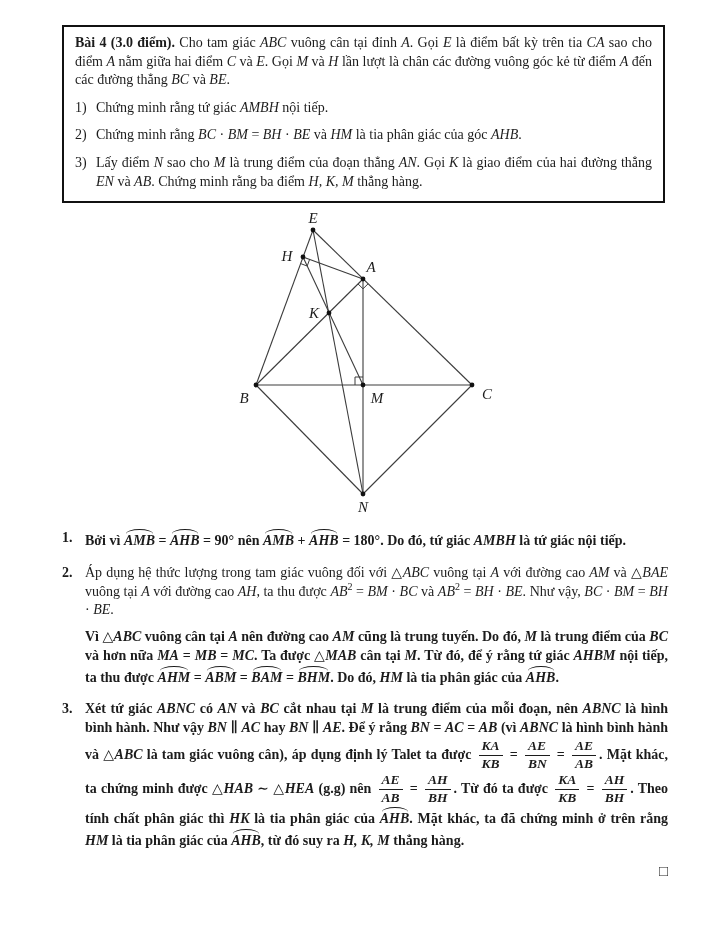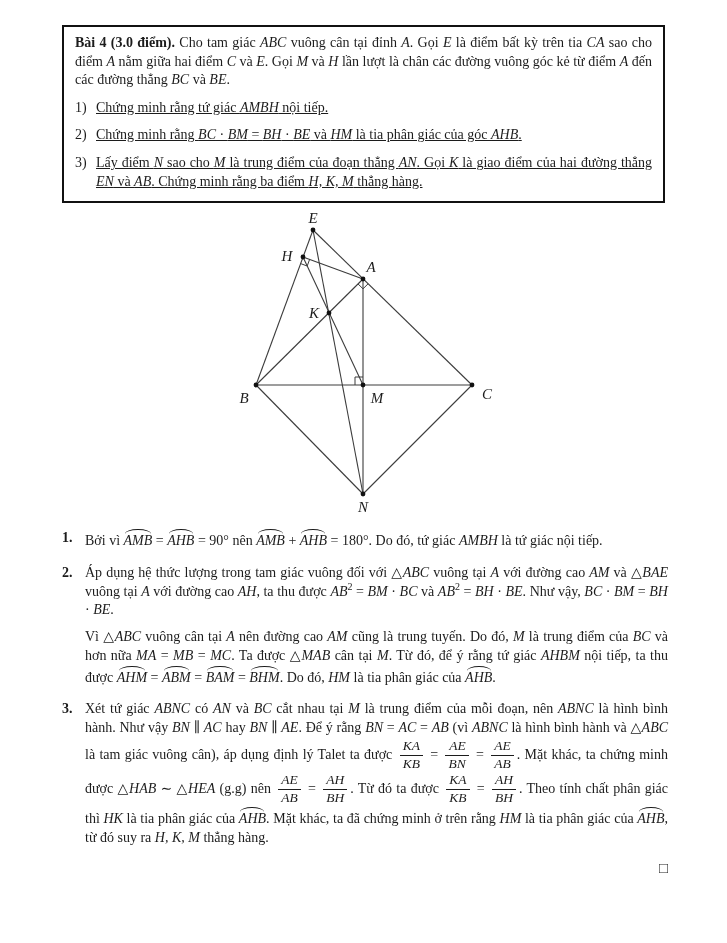--- a/index.html
+++ b/index.html
@@ -14,42 +14,42 @@
   
   .problem-box{
     position:absolute;left:62px;top:25px;width:603px;
     border:2px solid #111;
     box-sizing:border-box;
     padding:7px 11px 10px 11px;
   }
   .problem-box p{margin:0;font-size:14px;line-height:1.33;text-align:justify;}
   .box-item{display:flex;margin-top:9px;font-size:14px;line-height:1.33;}
   .box-item .marker{flex:none;width:21px;}
-  .box-item .txt{flex:1;text-align:justify;text-decoration:underline;}
+  .box-item .txt{flex:1;text-align:justify;}
   
   .figure-svg{position:absolute;left:222px;top:203px;}
   .figure-svg text{font-family:"Liberation Serif","DejaVu Serif",serif;}
   
   .solution{position:absolute;left:62px;top:529px;width:606px;}
   .sol-heading{font-weight:bold;font-size:14.5px;margin:0 0 10px 0;}
   .sol-item{display:flex;font-size:14px;line-height:1.34;margin-bottom:13px;}
   .sol-num{flex:none;width:23px;font-weight:bold;}
   .sol-body{flex:1;text-align:justify;}
   .sol-body p{margin:0 0 8px 0;}
-  .sol-body p:last-child{margin-bottom:0;}
+  .sol-body p:last-child{margin-bottom:0;font-weight:bold;}
   .qed{text-align:right;font-size:15px;line-height:1;margin-top:2px;}
   
   i{font-family:"Liberation Serif","DejaVu Serif",serif;}
   sup{font-size:10px;line-height:0;}
   .hat{position:relative;display:inline-block;padding-top:3px;white-space:nowrap;}
   .hat::before{
     content:"";position:absolute;top:0;left:6%;width:88%;height:4px;
     border-top:1.3px solid #1c1c1c;border-radius:50% 50% 0 0/100% 100% 0 0;
   }
-  .frac{display:inline-block;vertical-align:middle;text-align:right;margin:1px 3px;line-height:1.1;font-size:13.5px;}
+  .frac{display:inline-block;vertical-align:middle;text-align:left;margin:1px 3px;line-height:1.1;font-size:13.5px;}
   .frac .fnum{display:block;padding:0 3px 1px;border-bottom:1px solid #1c1c1c;}
   .frac .fden{display:block;padding:1px 3px 0;}
 </style>
 </head>
 <body>
 
 <div class="page">
 
   <div class="problem-box">
     <p><b>Bài 4 (3.0 điểm).</b> Cho tam giác <i>ABC</i> vuông cân tại đỉnh <i>A</i>. Gọi <i>E</i> là điểm bất kỳ trên tia <i>CA</i> sao cho điểm <i>A</i> nằm giữa hai điểm <i>C</i> và <i>E</i>. Gọi <i>M</i> và <i>H</i> lần lượt là chân các đường vuông góc kẻ từ điểm <i>A</i> đến các đường thẳng <i>BC</i> và <i>BE</i>.</p>

